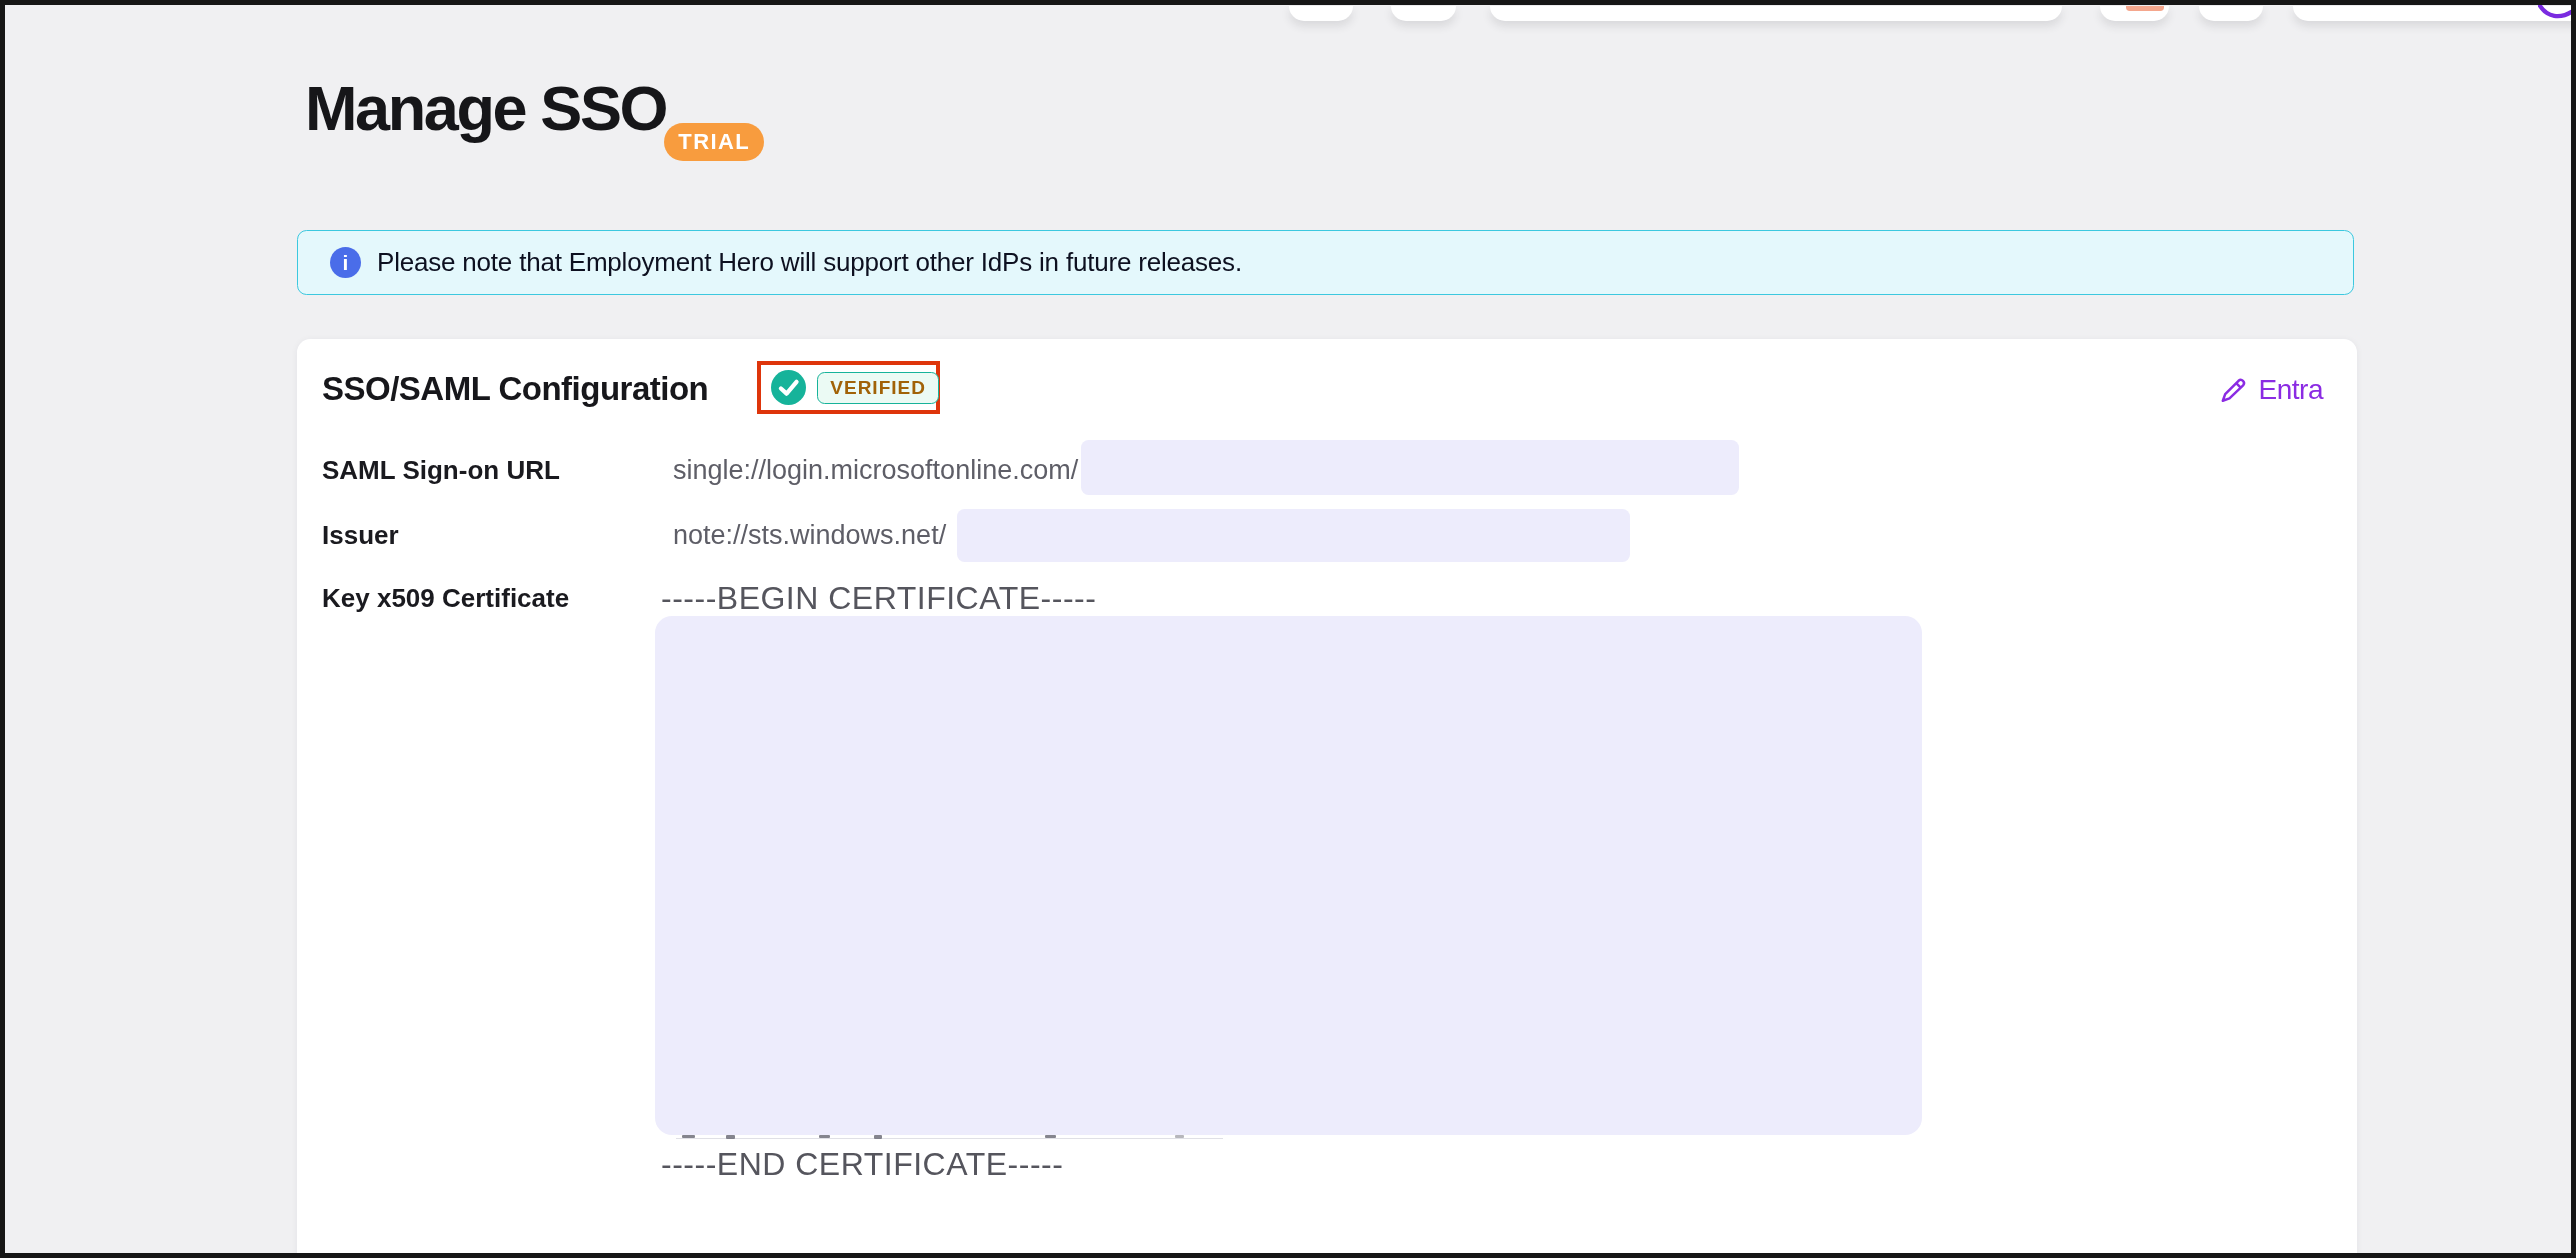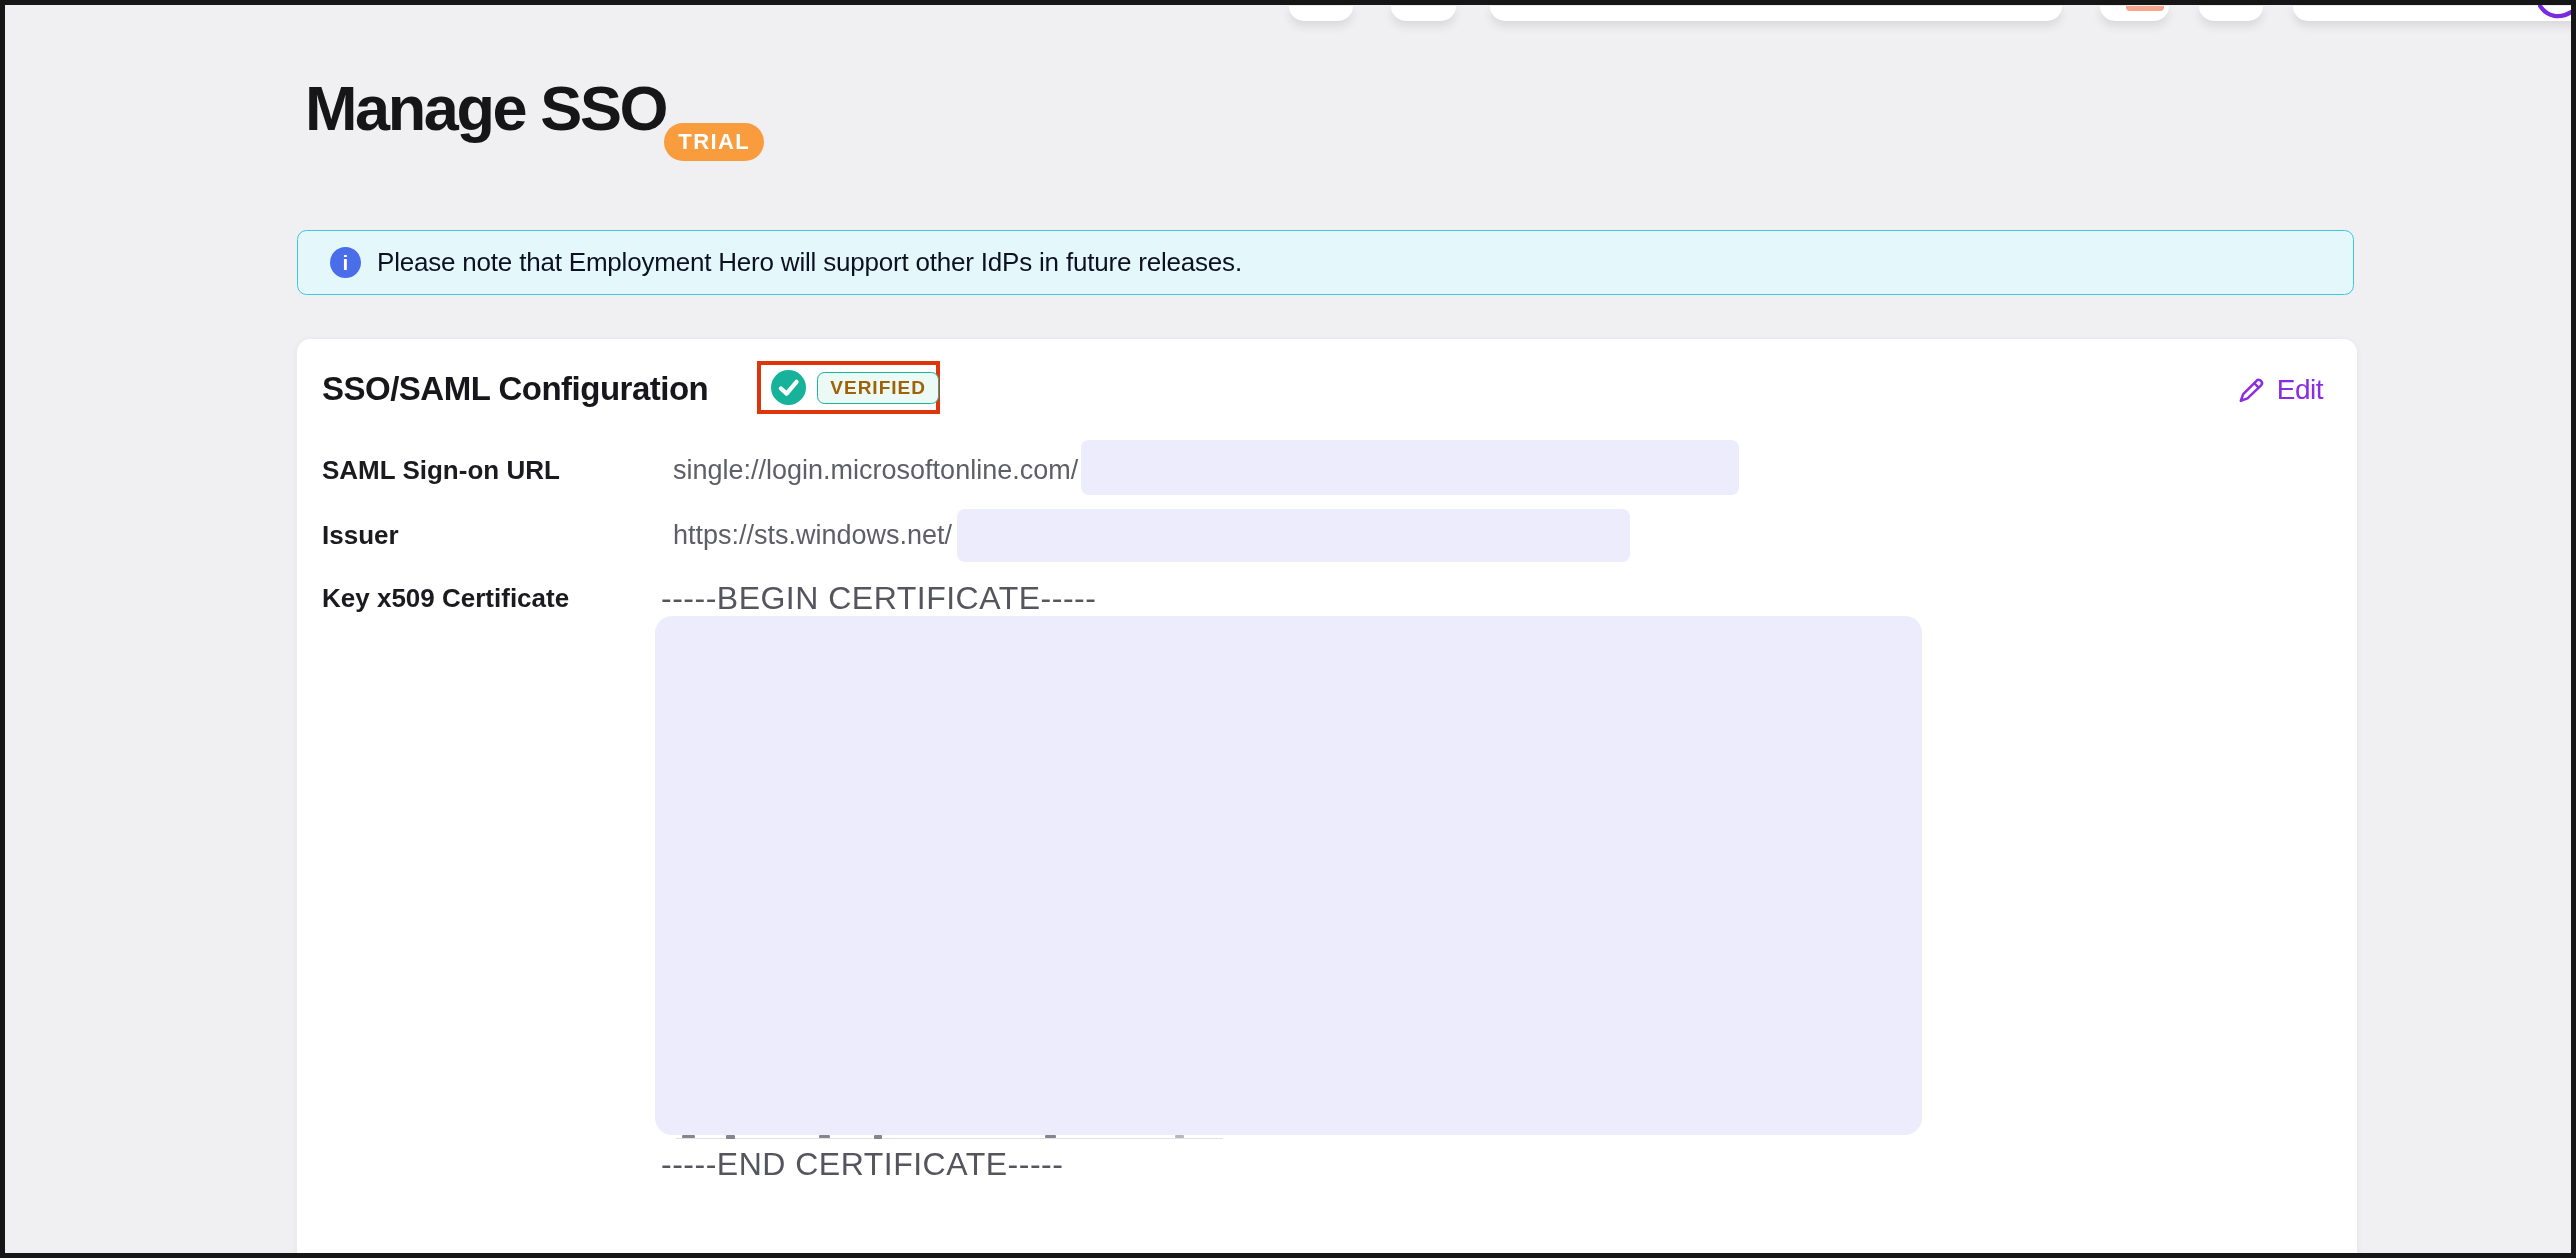--- a/index.html
+++ b/index.html
@@ -94,29 +94,29 @@
         <path d="M10.5 19.5 L16.5 25 L27 12.5" fill="none" stroke="#ffffff" stroke-width="4.5" stroke-linecap="round" stroke-linejoin="round"></path>
       </svg>
       <span class="verified-pill">VERIFIED</span>
     </div>
 
     <a class="edit-link">
       <svg width="28.6" height="28.6" viewBox="0 0 30 30">
         <path d="M4 26 L6.5 19 L20.5 5 a3.4 3.4 0 0 1 4.8 4.8 L11 23.5 L4 26 Z" fill="none" stroke="#8b2be3" stroke-width="2.6" stroke-linejoin="round"></path>
         <path d="M18 7.5 L22.5 12" fill="none" stroke="#8b2be3" stroke-width="2.6"></path>
       </svg>
-      <span class="edit-label">Edit</span>
+      <span class="edit-label">Entra</span>
     </a>
 
     <div class="field-label row1-label">SAML Sign-on URL</div>
     <span class="field-value row1-value">single://login.microsoftonline.com/</span>
     <div class="redaction r1"></div>
 
     <div class="field-label row2-label">Issuer</div>
-    <span class="field-value row2-value">https://sts.windows.net/</span>
+    <span class="field-value row2-value">note://sts.windows.net/</span>
     <div class="redaction r2"></div>
 
     <div class="field-label row3-label">Key x509 Certificate</div>
     <div class="cert-line begin-line">-----BEGIN CERTIFICATE-----</div>
     <div class="redaction big"></div>
     <div class="clipped-hairline"></div>
     <div class="clipped-frags">
         <i></i>
         <i></i>
         <i></i>

